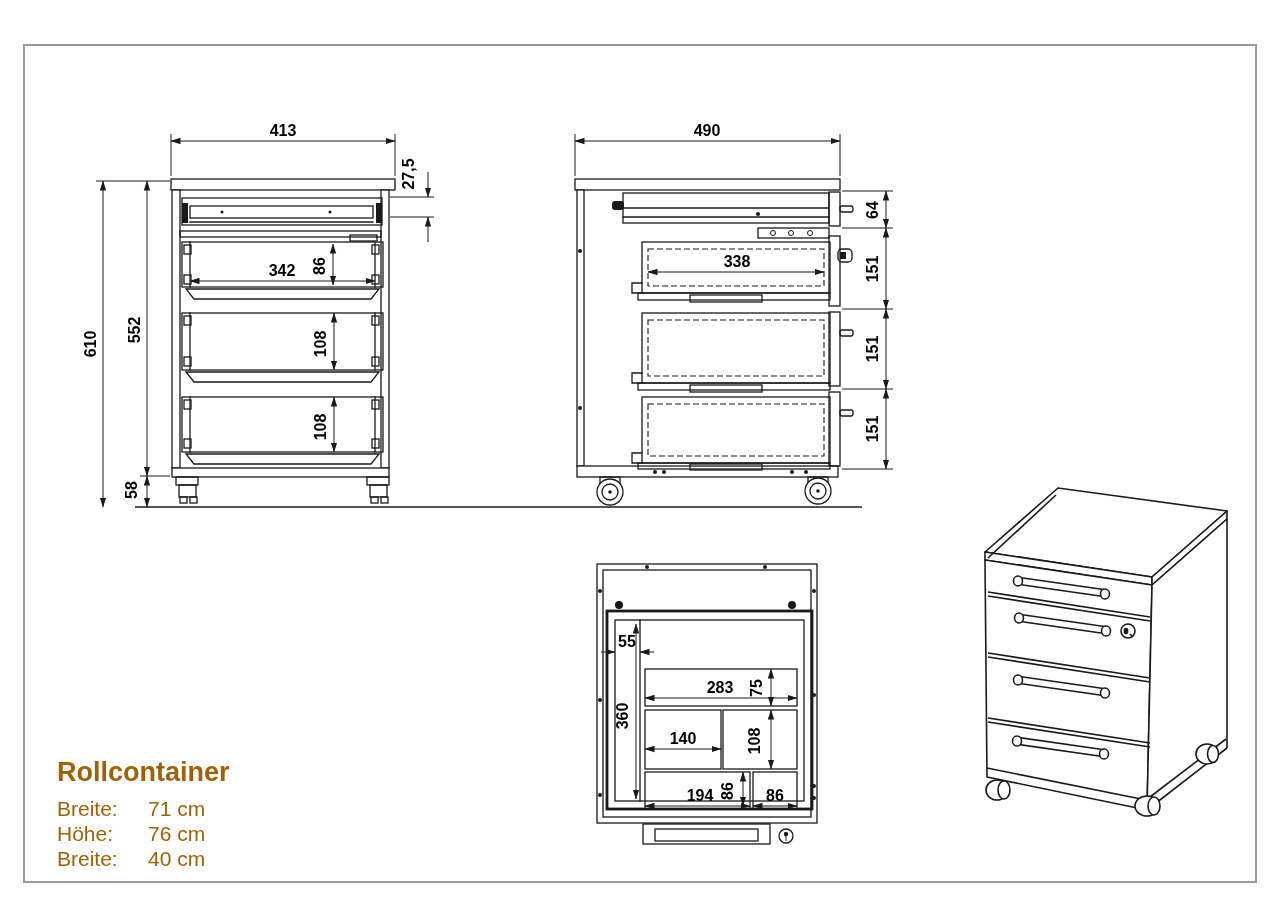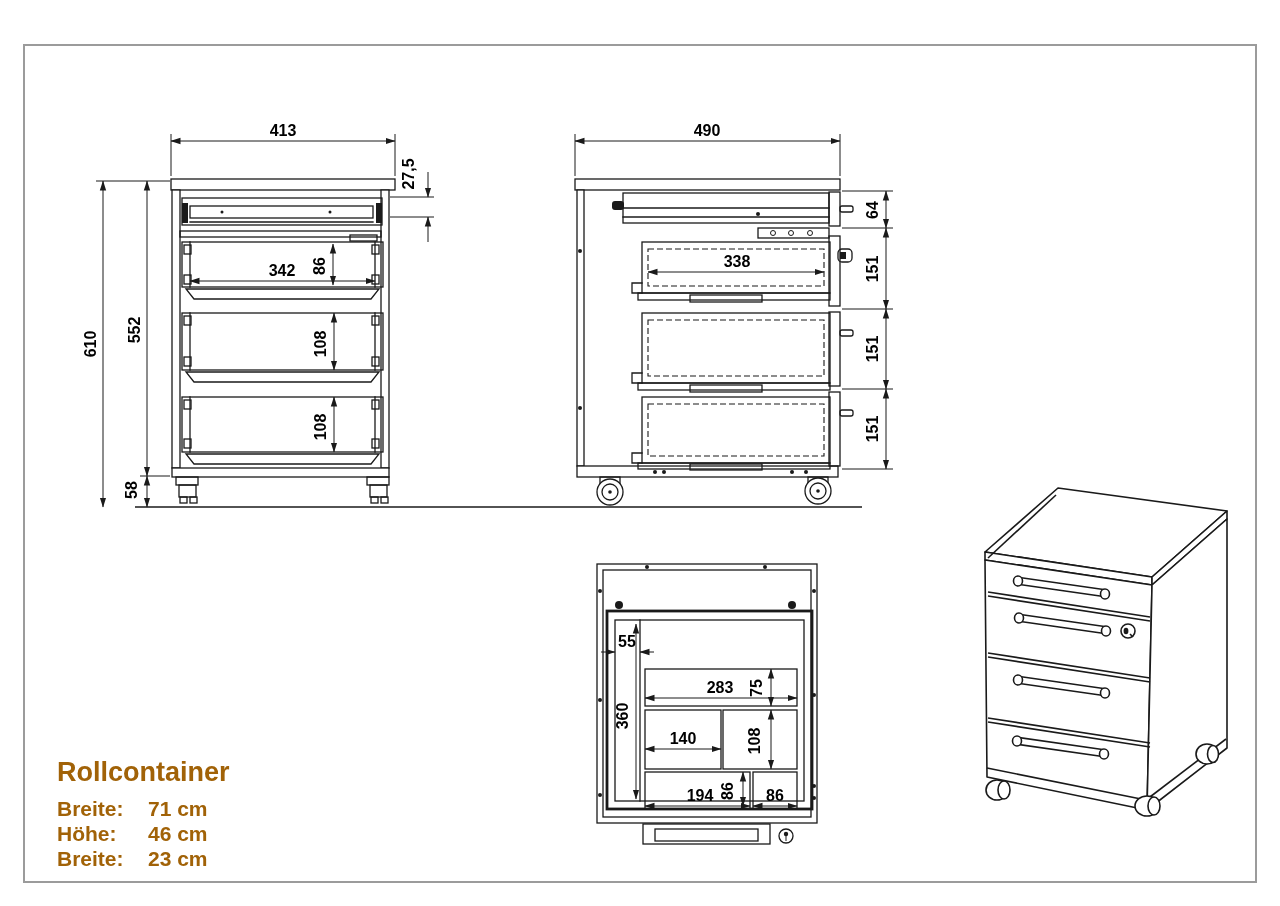--- a/index.html
+++ b/index.html
@@ -14,21 +14,21 @@
   .f  {fill:#1a1a1a;stroke:none;}
   .d  {stroke:#1a1a1a;stroke-width:1;fill:none;}
   .dash{stroke:#1a1a1a;stroke-width:1.1;fill:none;stroke-dasharray:6 3;}
   .b  {stroke:#1a1a1a;stroke-width:2.8;fill:none;}
   .g  {stroke:#1a1a1a;stroke-width:1.6;fill:#fff;stroke-linejoin:round;}
   .gl {stroke:#1a1a1a;stroke-width:1.6;fill:none;stroke-linejoin:round;}
   .t  {font:bold 16px "Liberation Sans",sans-serif;fill:#000;text-anchor:middle;}
   
   .product{position:absolute;left:57px;top:741px;color:#a16207;margin-top:16px;}
   .product .title{font-size:27px;font-weight:bold;line-height:30px;margin:0 0 9px 0;}
-  .spec-row{display:flex;font-size:21px;line-height:25px;font-weight:bold;}
+  .spec-row{display:flex;font-size:21px;line-height:25px;}
   .spec-row .lbl{width:91px;}
 </style>
 </head>
 <body>
 
 <div class="canvas">
   <div class="frame"></div>
 
   <svg style="left:60px;top:110px" width="850" height="420" viewBox="60 110 850 420">
     <defs>
@@ -374,20 +374,20 @@
   </svg>
 
   <div class="product">
     <div class="title">Rollcontainer</div>
     <div class="spec-row">
       <span class="lbl">Breite:</span>
       <span class="val">71 cm</span>
     </div>
     <div class="spec-row">
       <span class="lbl">Höhe:</span>
-      <span class="val">46 cm</span>
+      <span class="val">76 cm</span>
     </div>
     <div class="spec-row">
       <span class="lbl">Breite:</span>
-      <span class="val">23 cm</span>
+      <span class="val">40 cm</span>
     </div>
   </div>
 </div>
 
 </body></html>

